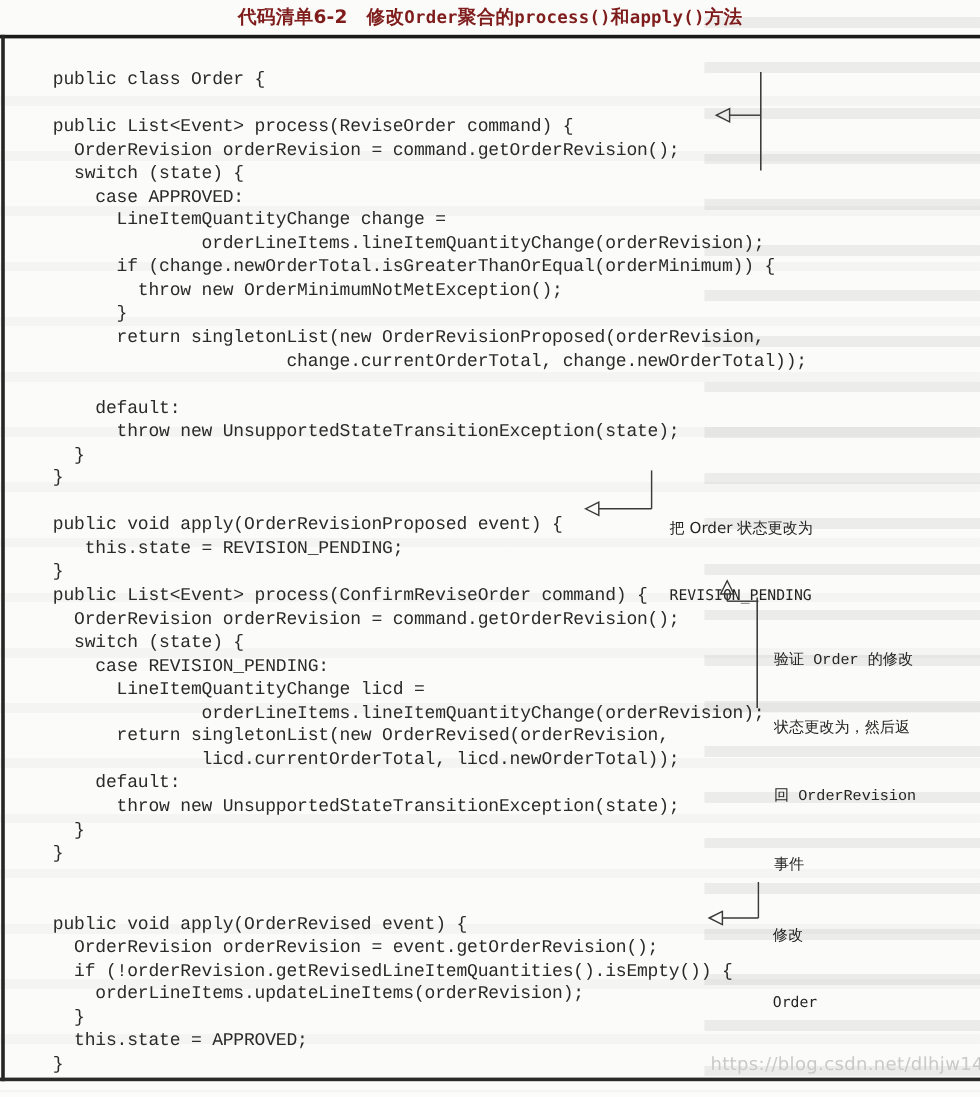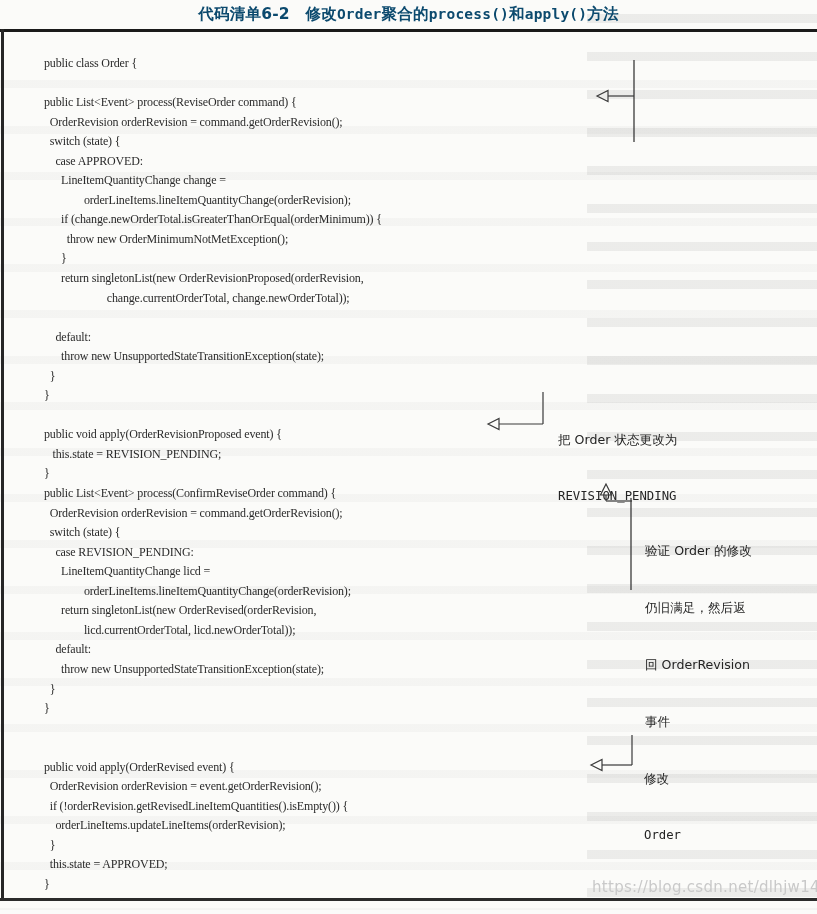--- a/index.html
+++ b/index.html
@@ -66,21 +66,21 @@
   .caption {
     position: absolute;
     left: 0;
     top: 4px;
     width: 817px;
     text-align: center;
     font-family: "DejaVu Sans", "Liberation Sans", sans-serif;
     font-weight: bold;
     font-size: 15.5px;
     letter-spacing: 0.2px;
-    color: #0c4a6e;
+    color: #7f1d1d;
     white-space: nowrap;
   }
   .caption .mono-part {
     font-family: "DejaVu Sans Mono", "Liberation Mono", monospace;
     font-weight: bold;
     font-size: 14.5px;
   }
 
   .rule {
     position: absolute;
@@ -108,22 +108,22 @@
     height: 872px;
     background: #262626;
   }
 
   
   .code {
     position: absolute;
     left: 44px;
     top: 42px;
     width: 560px;
-    font-family: Liberation Serif, serif;
-    font-size: 12px;
+    font-family: Liberation Mono, monospace;
+    font-size: 15px;
     line-height: 19.55px;
     color: #2a2a2a;
     white-space: pre;
     letter-spacing: -0.15px;
   }
   .code .ln { display: block; height: 19.55px; }
   .code .ln.blank { color: transparent; }
 
   
   .annot {
@@ -201,23 +201,23 @@
       <polygon points="10,1 4.5,12 15.5,12" fill="none" stroke="#3a3a3a" stroke-width="1.2"></polygon>
       <line x1="10" y1="12" x2="10" y2="18" stroke="#3a3a3a" stroke-width="1.2"></line>
       <line x1="10" y1="18" x2="36" y2="18" stroke="#3a3a3a" stroke-width="1.2"></line>
     </svg>
   </div>
   <div class="callout" style="left:629px; top:498px;">
     <svg width="4" height="92" viewBox="0 0 4 92">
       <line x1="2" y1="0" x2="2" y2="92" stroke="#3a3a3a" stroke-width="1.3"></line>
     </svg>
   </div>
-  <div class="annot" style="left:645px; top:503px;">
+  <div class="annot" style="left:645px; top:503px;font-family:Liberation Mono, monospace;">
     <div>验证 Order 的修改</div>
-    <div>仍旧满足，然后返</div>
+    <div>状态更改为，然后返</div>
     <div>回 OrderRevision</div>
     <div>事件</div>
   </div>
 
   <div class="callout" style="left:590px; top:755px;">
     <svg width="50" height="22" viewBox="0 0 50 22">
       <polygon points="1,10 12,4.5 12,15.5" fill="none" stroke="#3a3a3a" stroke-width="1.2"></polygon>
       <line x1="12" y1="10" x2="42" y2="10" stroke="#3a3a3a" stroke-width="1.2"></line>
       <line x1="42" y1="10" x2="42" y2="-20" stroke="#3a3a3a" stroke-width="1.2"></line>
     </svg>

